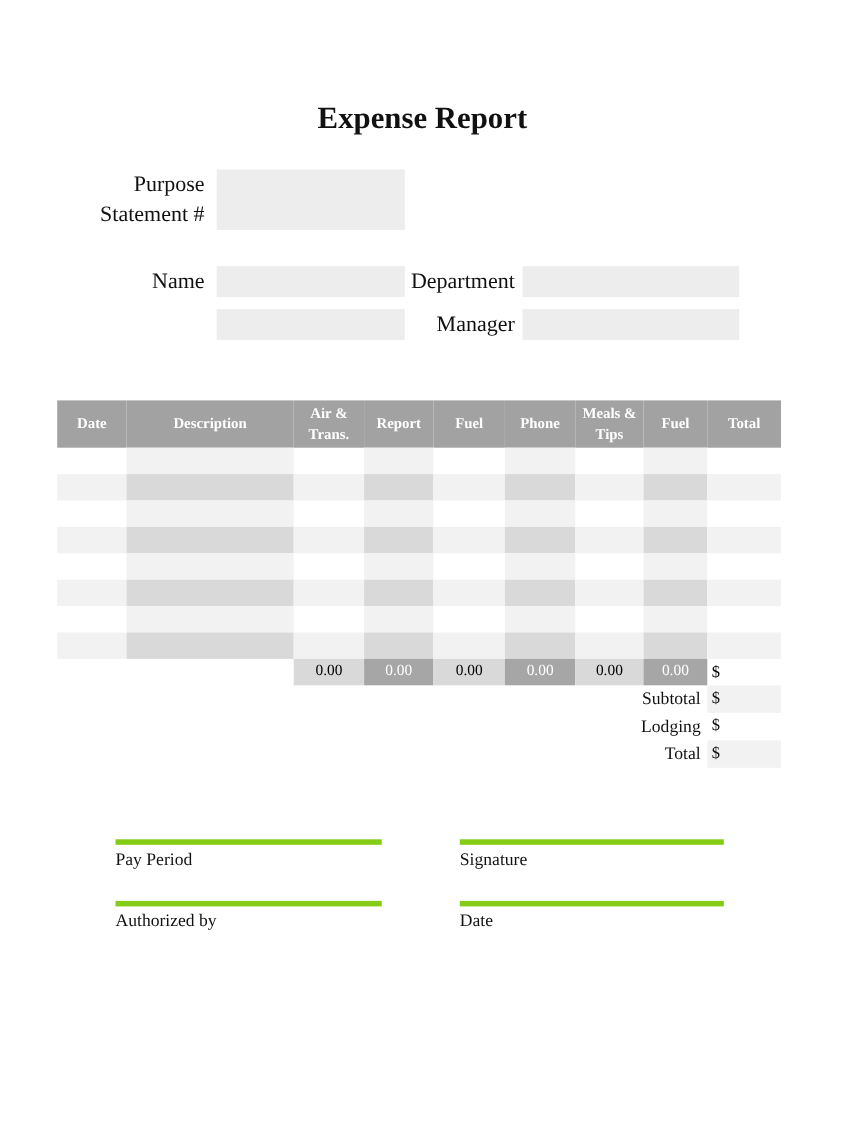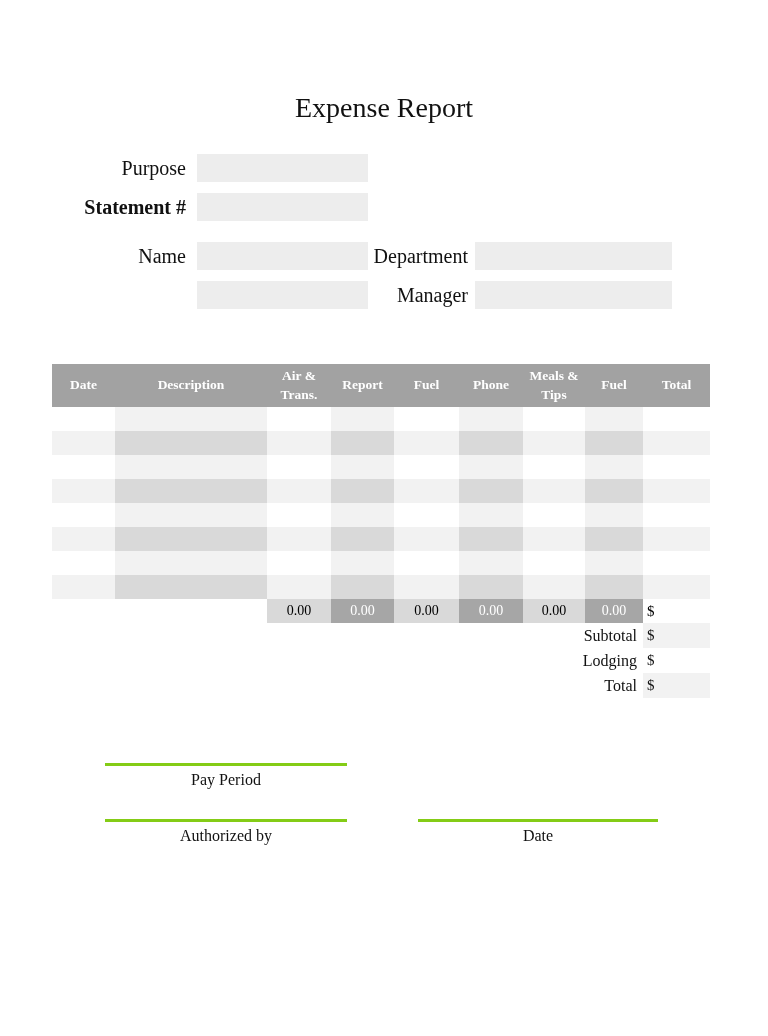--- a/index.html
+++ b/index.html
@@ -11,30 +11,30 @@
     --input-bg:#ededed;
     --box-bg:#f2f2f2;
   }
   html,body{margin:0;padding:0;background:#ffffff;}
   .page{
     position:relative;width:768px;height:1036px;background:#ffffff;
     font-family:"Liberation Serif", serif;color:#111;overflow:hidden;
   }
   .title{
     position:absolute;top:92px;left:0;width:768px;margin:0;
-    text-align:center;font-size:28px;font-weight:normal;color:#111;
+    text-align:center;font-size:28px;font-weight:bold;color:#111;
   }
   
   .flabel{position:absolute;font-size:20px;line-height:28px;text-align:right;}
   .fbox{position:absolute;height:28px;background:var(--input-bg);font-size:16px;line-height:28px;padding:0 4px;box-sizing:border-box;}
   .lbl-left{left:0;width:186px;}
   .box-left{left:197px;width:171px;}
   .lbl-right{left:280px;width:188px;}
   .box-right{left:475px;width:197px;}
-  .r1{top:154px;} .r2{top:193px;font-weight:bold;} .r3{top:242px;} .r4{top:281px;}
+  .r1{top:154px;} .r2{top:181px;} .r3{top:242px;} .r4{top:281px;}
   
   .etable{
     position:absolute;left:52px;top:364px;width:658px;
     display:grid;grid-template-columns:63px 152px 64px 63px 65px 64px 62px 58px 67px;
   }
   .th{
     height:43px;background:var(--header-bg);color:var(--header-text);
     font-weight:bold;font-size:13.5px;line-height:1.35;
     display:flex;align-items:center;justify-content:center;text-align:center;
     padding:0 2px;box-sizing:border-box;
@@ -47,21 +47,21 @@
   .tc-light{background:var(--shade-dark);color:#000;}
   .tc-dark{background:var(--totals-dark);color:#fff;}
   .tc-currency{text-align:left;padding-left:4px;box-sizing:border-box;color:#000;font-size:15px;}
   
   .summary{position:absolute;left:52px;top:623px;width:658px;}
   .srow{display:flex;height:25px;align-items:center;}
   .slabel{width:591px;text-align:right;font-size:16px;line-height:25px;padding-right:6px;box-sizing:border-box;}
   .sbox{width:67px;height:25px;line-height:25px;font-size:15px;padding-left:4px;box-sizing:border-box;}
   .sbox.shaded{background:var(--box-bg);}
   
-  .sig{position:absolute;border-top:3px solid #84cc16;text-align:center;font-size:16px;padding-top:5px;}
+  .sig{position:absolute;border-top:5px solid #84cc16;text-align:left;font-size:16px;padding-top:5px;}
   .sig-pay{left:105px;top:763px;width:242px;}
   .sig-sign{left:418px;top:763px;width:240px;}
   .sig-auth{left:105px;top:819px;width:242px;}
   .sig-date{left:418px;top:819px;width:240px;}
 </style>
 </head>
 <body>
 
 <div class="page">
 
@@ -188,20 +188,23 @@
     </div>
     <div class="srow">
       <span class="slabel">Total</span>
       <span class="sbox shaded"><span>$</span></span>
     </div>
   </div>
 
   <div class="sig sig-pay">
     <span>Pay Period</span>
   </div>
+  <div class="sig sig-sign">
+    <span>Signature</span>
+  </div>
   <div class="sig sig-auth">
     <span>Authorized by</span>
   </div>
   <div class="sig sig-date">
     <span>Date</span>
   </div>
 
 </div>
 
 </body></html>

